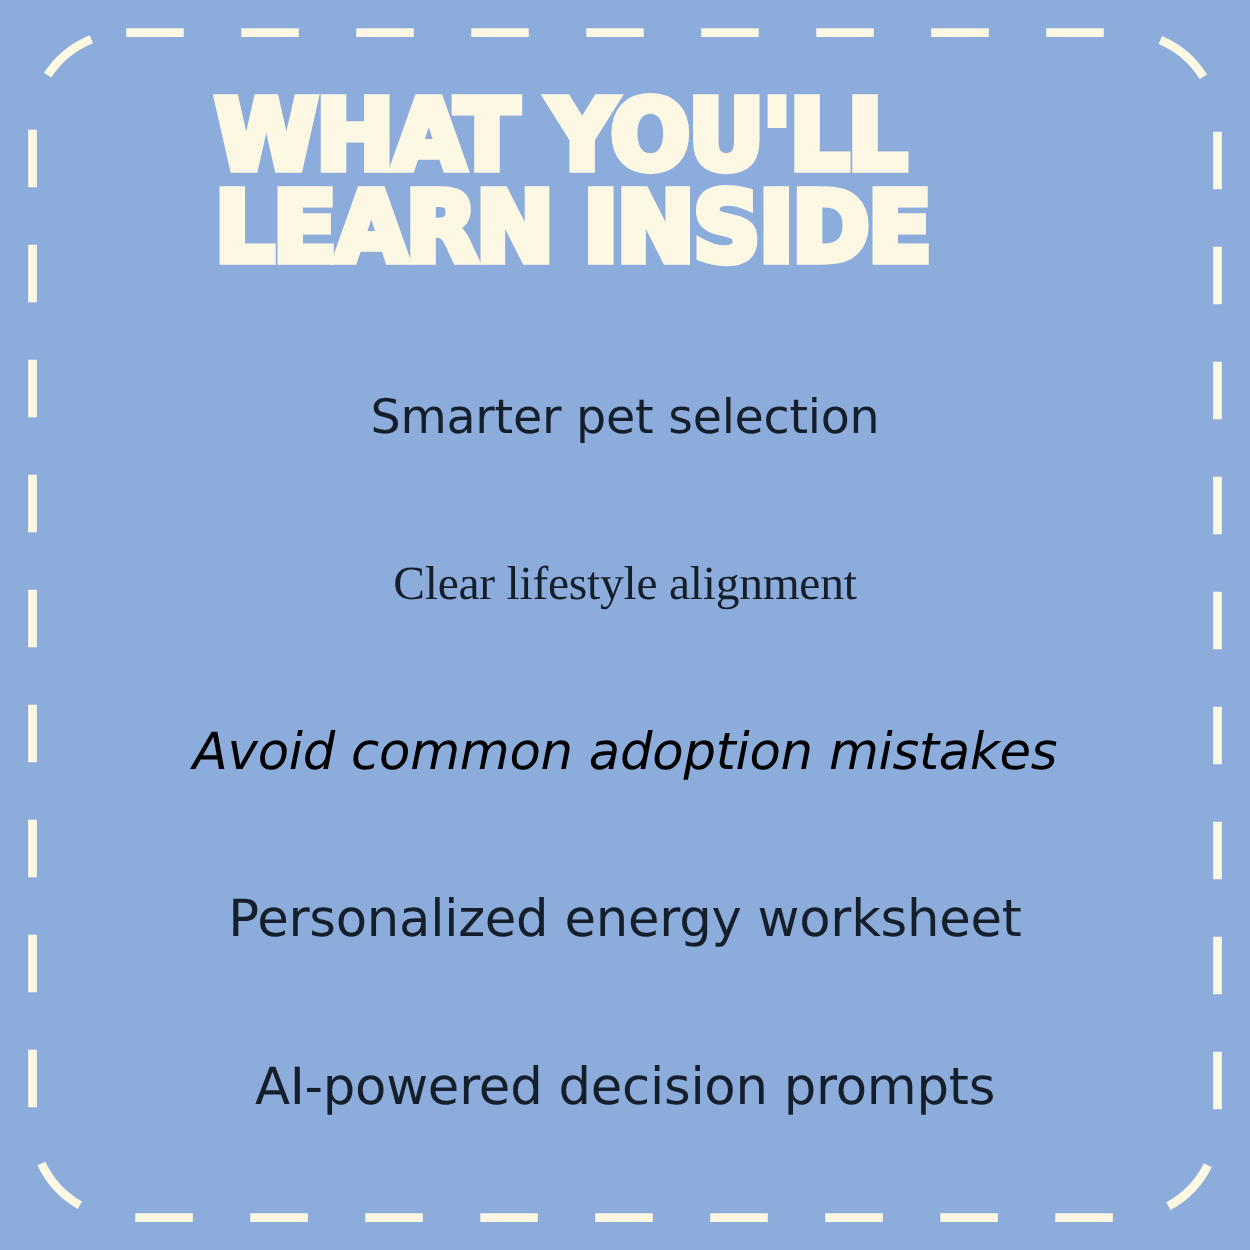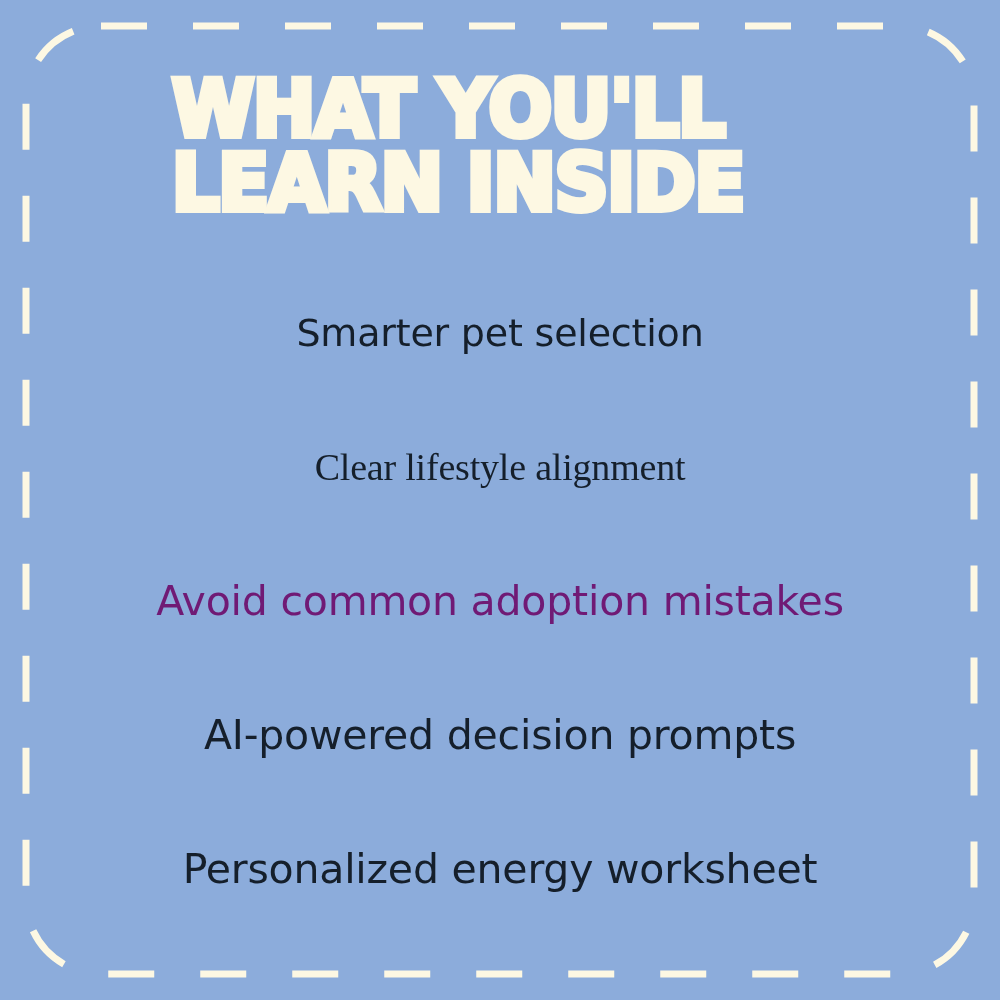--- a/index.html
+++ b/index.html
@@ -91,18 +91,18 @@
   </svg>
 
   <div id="headline">
     <span class="headline-line" id="headline-line-1" style="color: rgb(253, 248, 227); -webkit-text-stroke: 6px rgb(253, 248, 227);">WHAT YOU'LL</span>
     <span class="headline-line" id="headline-line-2" style="color: rgb(253, 248, 227); -webkit-text-stroke: 6px rgb(253, 248, 227);">LEARN INSIDE</span>
   </div>
 
   <div id="benefit-list">
     <div class="benefit-item" style="color: rgb(21, 31, 43);">Smarter pet selection</div>
     <div class="benefit-item" style="color: rgb(21, 31, 43); font-family: Liberation Serif, serif;">Clear lifestyle alignment</div>
-    <div class="benefit-item size-lg" style="color: #701a75;">Avoid common adoption mistakes</div>
+    <div class="benefit-item size-lg" style="color: #000000; font-style: italic;">Avoid common adoption mistakes</div>
+    <div class="benefit-item size-lg" style="color: rgb(21, 31, 43);">Personalized energy worksheet</div>
     <div class="benefit-item size-lg" style="color: rgb(21, 31, 43);">AI-powered decision prompts</div>
-    <div class="benefit-item size-lg" style="color: rgb(21, 31, 43);">Personalized energy worksheet</div>
   </div>
 
 </div>
 
 </body></html>

